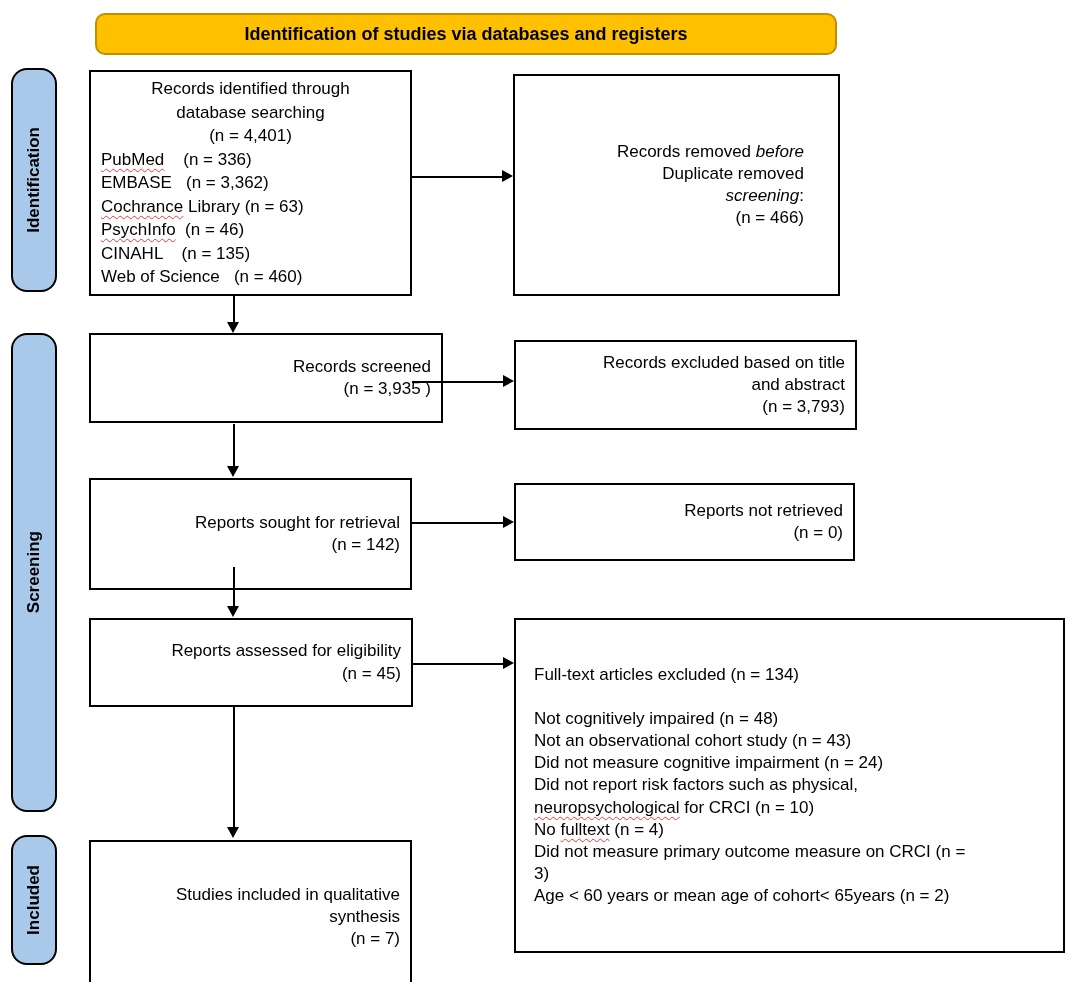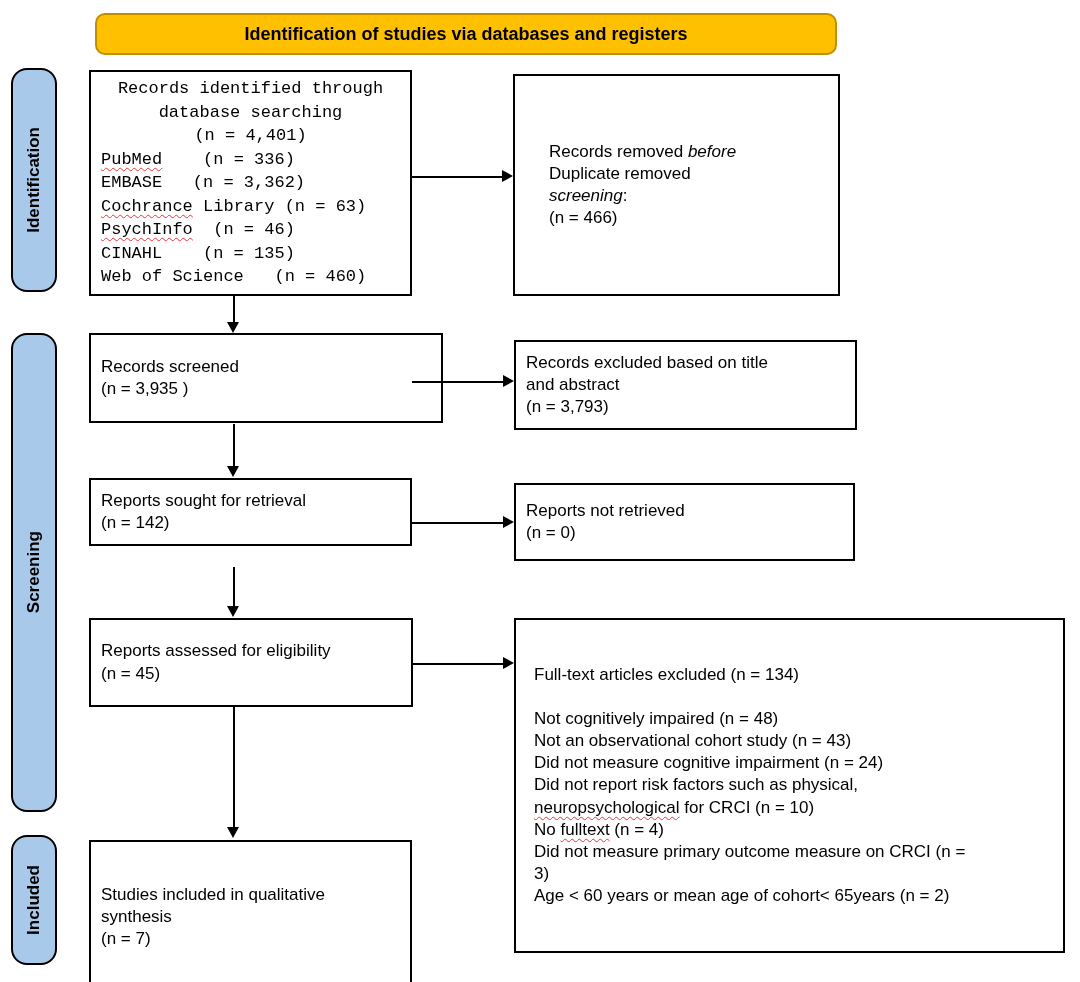--- a/index.html
+++ b/index.html
@@ -29,24 +29,24 @@
   }
   .stage-label{
     writing-mode:vertical-rl;transform:rotate(180deg);
     font-weight:bold;font-size:17px;white-space:nowrap;
   }
   .box{
     position:absolute;background:#fff;border:2px solid var(--box-border);
     box-sizing:border-box;display:flex;flex-direction:column;justify-content:center;
     font-size:17px;line-height:1.3;padding:4px 10px;
   }
-  .box.center{text-align:left;}
+  .box.center{text-align:right;}
   .box.left{text-align:left;}
   .line{white-space:pre-wrap;min-height:1.3em;}
-  .box-identified{line-height:1.38;font-family:Liberation Mono, monospace;}
+  .box-identified{line-height:1.38;}
   .box-fulltext{line-height:1.3;padding:6px 18px;}
   .squiggle{
     text-decoration:underline;text-decoration-style:wavy;
     text-decoration-color:var(--squiggle);text-decoration-thickness:1px;
     text-underline-offset:3px;text-decoration-skip-ink:none;
   }
   .it{font-style:italic;}
   .harrow{position:absolute;height:2px;background:var(--box-border);}
   .harrow::after{
     content:"";position:absolute;left:100%;top:-6px;
@@ -100,21 +100,21 @@
   <div class="box center" style="left:89px;top:333px;width:354px;height:90px;">
       <div class="line"><span>Records screened</span></div>
       <div class="line"><span>(n = 3,935 )</span></div>
     </div>
   <div class="box center" style="left:514px;top:340px;width:343px;height:90px;">
       <div class="line"><span>Records excluded based on title</span></div>
       <div class="line"><span>and abstract</span></div>
       <div class="line"><span>(n = 3,793)</span></div>
     </div>
 
-  <div class="box center" style="left:89px;top:478px;width:323px;height:68px;">
+  <div class="box center" style="left:89px;top:478px;width:323px;height:112px;">
       <div class="line"><span>Reports sought for retrieval</span></div>
       <div class="line"><span>(n = 142)</span></div>
     </div>
   <div class="box center" style="left:514px;top:483px;width:341px;height:78px;">
       <div class="line"><span>Reports not retrieved</span></div>
       <div class="line"><span>(n = 0)</span></div>
     </div>
 
   <div class="box center" style="left:89px;top:618px;width:324px;height:89px;">
       <div class="line"><span>Reports assessed for eligibility</span></div>

